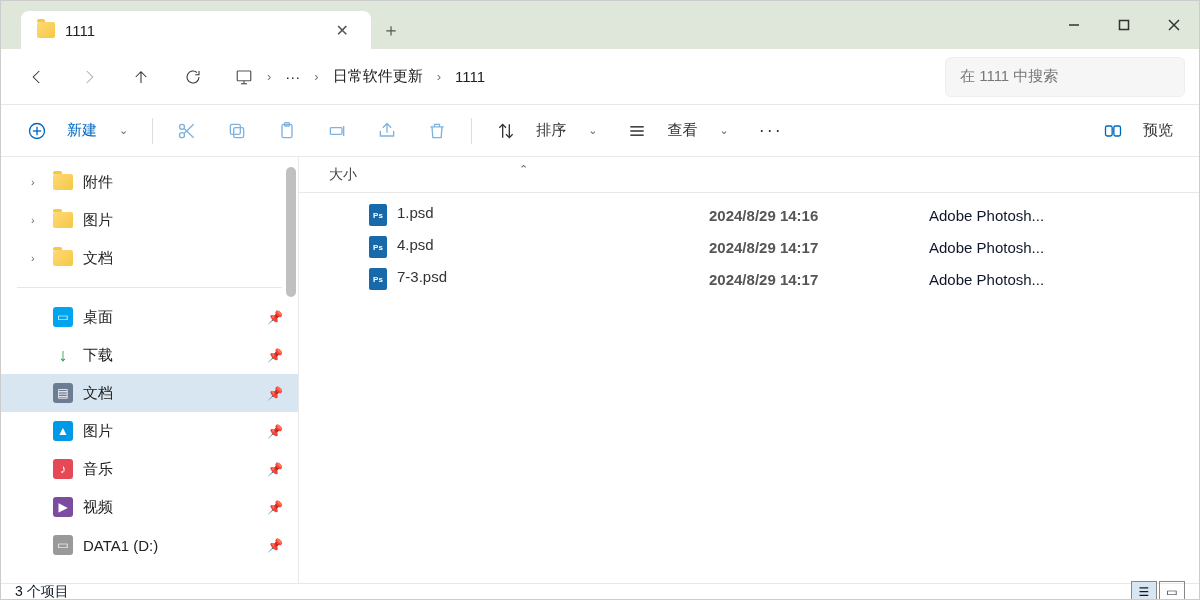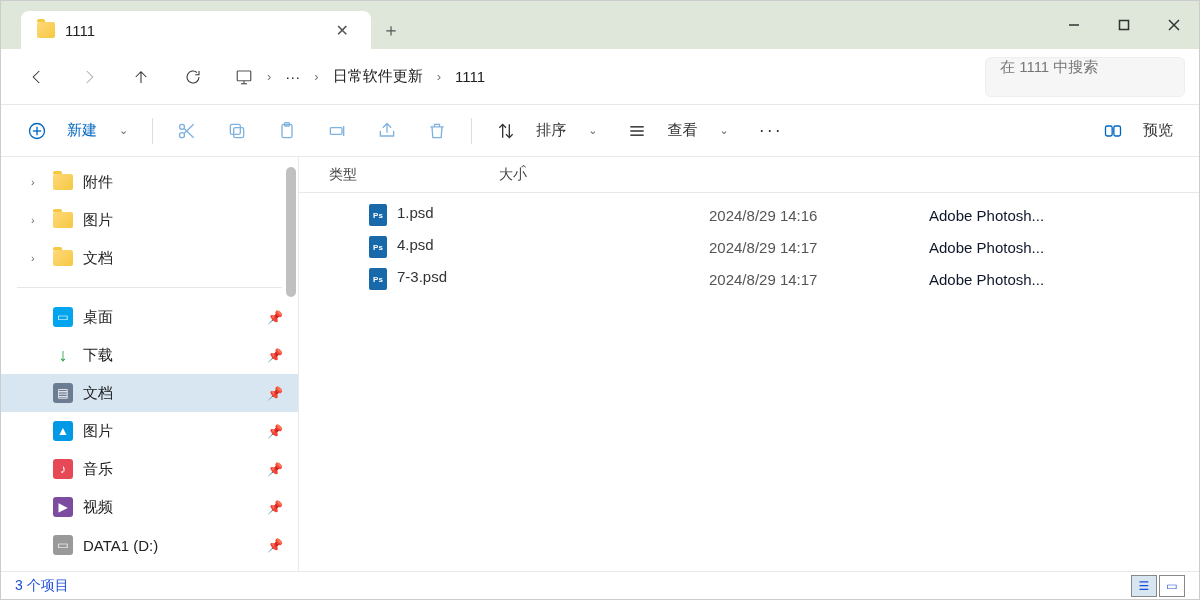--- a/index.html
+++ b/index.html
@@ -16,21 +16,21 @@
     .win-controls { position:absolute; right:0; top:0; height:48px; display:flex; }
     .win-btn { width:50px; height:48px; display:flex; align-items:center; justify-content:center; font-size:14px; cursor:pointer;}
     .win-btn svg { width:12px; height:12px; }
     
     
     .navbar { height: 56px; display:flex; align-items:center; padding: 0 14px; gap: 8px; border-bottom:1px solid #e8e8e8;}
     .nav-btn { width:44px; height:40px; display:flex; align-items:center; justify-content:center; cursor:pointer; border-radius:4px; color:#444;}
     .nav-btn svg { width:18px; height:18px; stroke:#333; stroke-width:1.4; fill:none;}
     .address { flex:1; height:40px; border-radius:6px; display:flex; align-items:center; padding:0 12px; gap:10px; color:#222; font-size:15px;}
     .crumb-sep { color:#777; font-size:13px; padding:0 4px;}
-    .search { width:200px; height:40px; border-radius:6px; background:#f6f6f6; display:flex; padding:0 14px; color:#777; font-size:15px; border:1px solid #eee;}
+    .search { width:240px; height:40px; border-radius:6px; background:#f6f6f6; display:flex; align-items:center; padding:0 14px; color:#777; font-size:15px; border:1px solid #eee;}
     
     
     .toolbar { height:52px; display:flex; align-items:center; padding:0 14px; gap:6px; border-bottom:1px solid #e8e8e8;}
     .tool-btn { height:36px; padding:0 12px; display:flex; align-items:center; gap:20px; color:#0067c0; cursor:pointer; border-radius:4px; font-size:15px;}
     .tool-btn.text { color:#333;}
     .tool-sep { width:1px; height:26px; background:#ddd; margin:0 6px;}
     .tool-btn svg { width:20px; height:20px; }
     .chev-small { font-size:11px; color:#666; margin-left:2px;}
     .tool-spacer { flex:1; }
     
@@ -61,24 +61,24 @@
     .col-name { width:390px; padding-left:10px;}
     .col-date { width:220px;}
     .col-type { width:170px;}
     .col-size { width:60px;}
     .col-caret { position:absolute; left:220px; top:6px; font-size:11px; color:#666;}
     .rows { flex:1; padding-top:6px;}
     .file-row { height:32px; display:flex; align-items:center; padding-left:30px; font-size:15px; color:#333; cursor:pointer;}
     .psd-icon { width:18px; height:22px; background:#1769aa; border-radius:2px; margin-right:10px; position:relative; display:flex; align-items:center; justify-content:center; color:#fff; font-size:8px; font-weight:bold;}
     .psd-icon::after { content:"Ps"; }
     .cell-name { width:380px; display:flex; align-items:flex-start;padding-left:40px;}
-    .cell-date { width:220px; color:#555;}
+    .cell-date { width:220px; color:#555;font-weight:bold;}
     .cell-type { width:180px; color:#0f172a;}
     
-    .statusbar { height:28px; border-top:1px solid #e8e8e8; display:flex; align-items:center; padding:0 14px; font-size:14px; color:#1d4ed8;}
+    .statusbar { height:16px; border-top:1px solid #e8e8e8; display:flex; align-items:center; padding:0 14px; font-size:14px; color:#0f172a;}
     .view-toggles { margin-left:auto; display:flex; gap:2px;}
     .vt { width:26px; height:22px; border:1px solid #888; display:flex; align-items:center; justify-content:center; font-size:12px;}
     .vt.active { background:#d8e6f2;}
   </style>
 </head>
 <body>
 
 <div class="titlebar">
   <div class="tab">
     <span class="tab-icon"></span>
@@ -275,21 +275,20 @@
           <span class="qa-icon ic-drive">▭</span>
           <span>DATA1 (D:)</span>
           <span class="pin">📌</span>
         </div>
       </div>
   </div>
 
   <div class="filepane">
     <div class="col-headers">
       <span class="col-caret">⌃</span>
-      <div class="col-type">类型</div>
       <div class="col-size">大小</div>
     </div>
     <div class="rows" id="file-rows">
         <div class="file-row">
           <div class="cell-name">
             <span class="psd-icon"></span>
             <span>1.psd</span>
           </div>
           <div class="cell-date">2024/8/29 14:16</div>
           <div class="cell-type">Adobe Photosh...</div>

